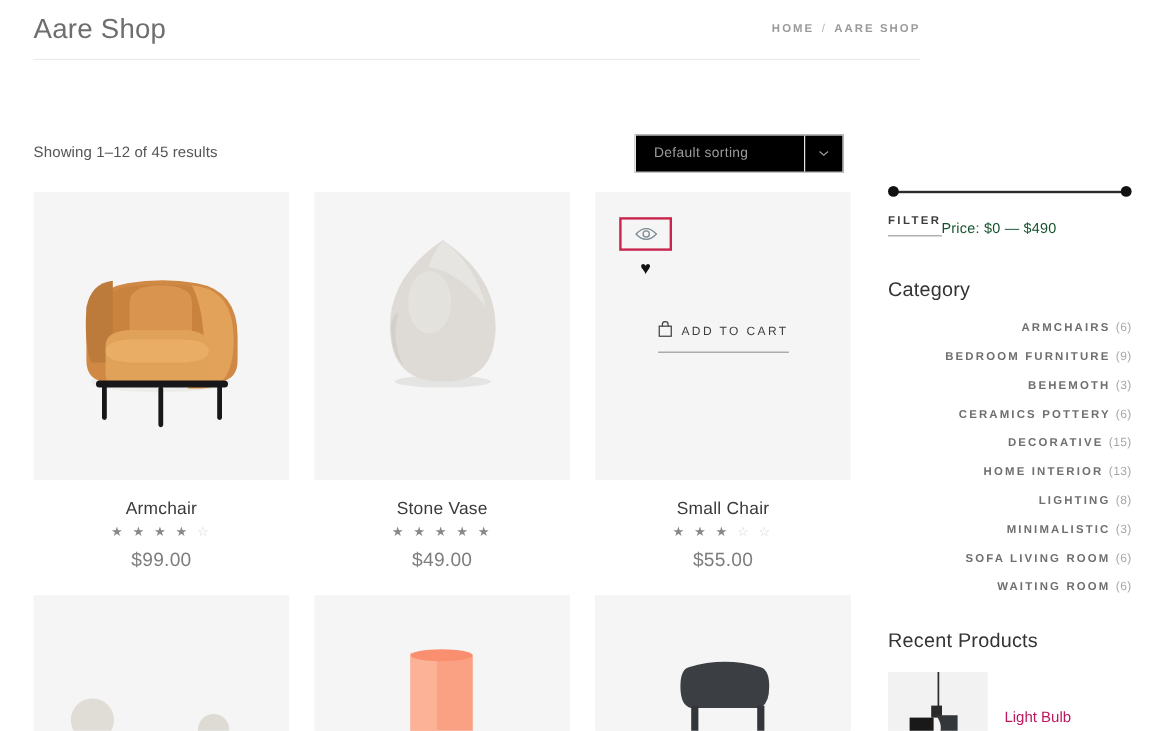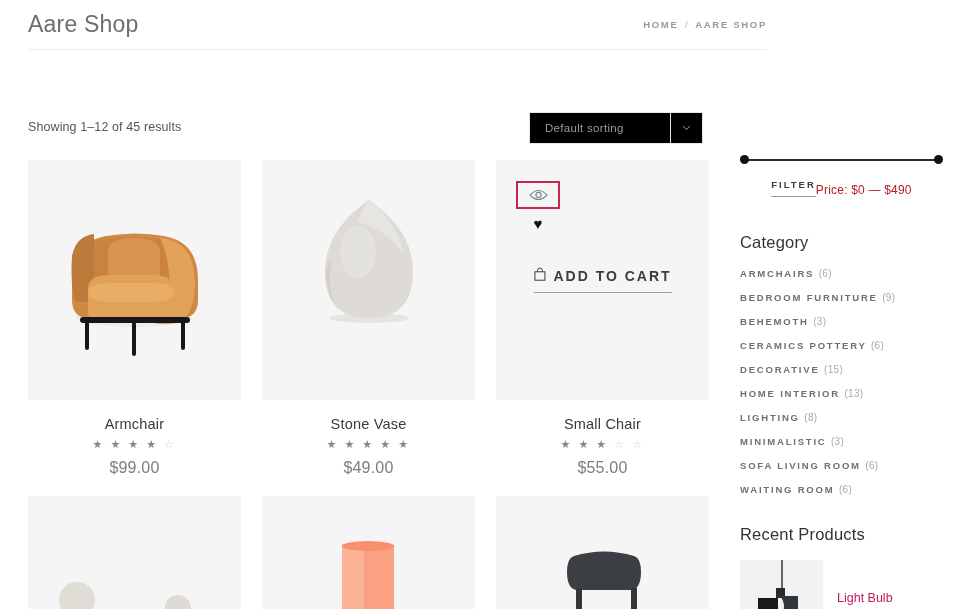--- a/index.html
+++ b/index.html
@@ -93,54 +93,55 @@
     color: #111; font-size: 15px; line-height: 1;
   }
   .add-to-cart {
     position: absolute; left: 50%; transform: translateX(-50%);
     top: 107px;
     display: flex; align-items: center; gap: 8px;
     padding-bottom: 7px; border-bottom: 1px solid #9a9a9a;
     white-space: nowrap;
   }
   .add-to-cart-label {
-    font-size: 14px; letter-spacing: 2px; font-weight: 700; color: #3d3d3d;
+    font-size: 10px; letter-spacing: 2px; font-weight: 400; color: #3d3d3d;
   }
 
   
   .sidebar { position: absolute; top: 155px; left: 740px; width: 203px; }
   .price-slider { position: relative; height: 10px; margin-bottom: 14px; }
   .slider-track {
     position: absolute; left: 4px; right: 4px; top: 4px; height: 2px;
     background: #2b2b2b;
   }
   .slider-handle {
     position: absolute; top: 0; width: 9px; height: 9px; border-radius: 50%;
     background: #111;
   }
   .slider-handle.left { left: 0; }
   .slider-handle.right { right: 0; }
   .filter-row {
-    display: flex; align-items: flex-end; justify-content: center;
+    display: flex; align-items: flex-end; justify-content: flex-start;
   }
   .filter-btn {
     font-size: 9.5px; letter-spacing: 2px; font-weight: 700; color: #3d3d3d;
     padding-bottom: 6px; border-bottom: 1px solid #9f9f9f;
   }
-  .price-range { font-size: 12px; color: #b91c1c; letter-spacing: 0.2px; }
+  .price-range { font-size: 12px; color: #14532d; letter-spacing: 0.2px; }
 
   .widget-title {
     margin-top: 36px; font-size: 16.5px; color: #333; font-weight: 400;
     letter-spacing: 0.2px;
   }
   .category-list { margin-top: 16px; }
   .category-item {
     display: block; margin-bottom: 13px;
     font-size: 9.5px; letter-spacing: 1.8px; font-weight: 700; color: #6f6f6f;
     white-space: nowrap;
+    text-align: right;
   }
   .category-count {
     font-weight: 400; letter-spacing: 0.3px; color: #a8a8a8; font-size: 10px;
   }
 
   .recent-title { margin-top: 30px; }
   .recent-item { display: flex; gap: 14px; margin-top: 16px; }
   .recent-thumb {
     width: 83px; height: 94px; background: #f2f2f2; position: relative;
     overflow: hidden; flex: none;

